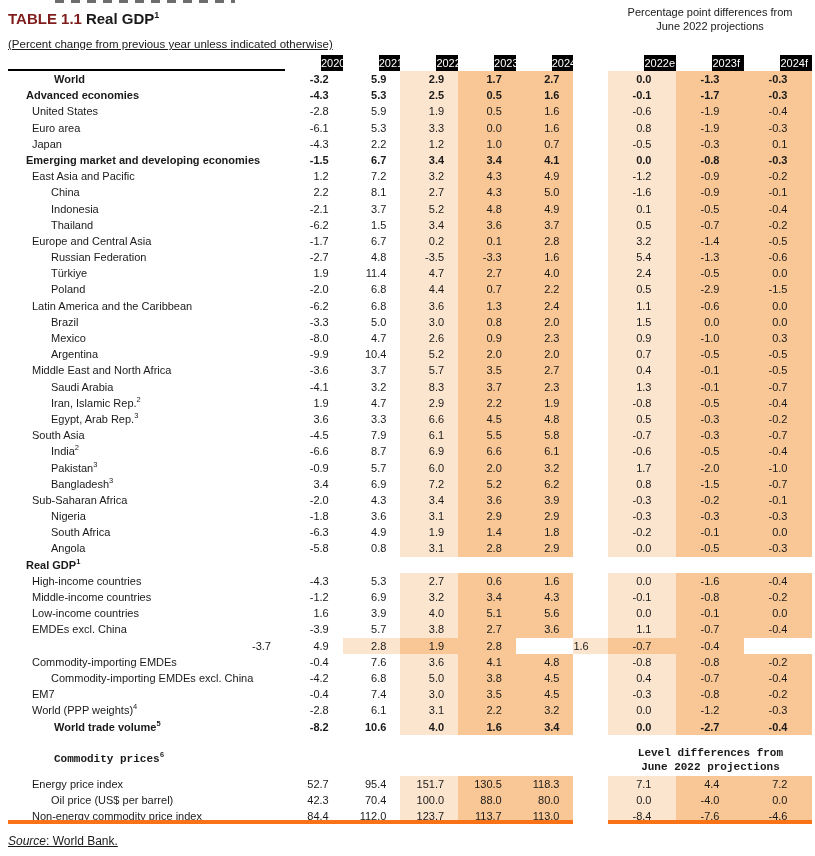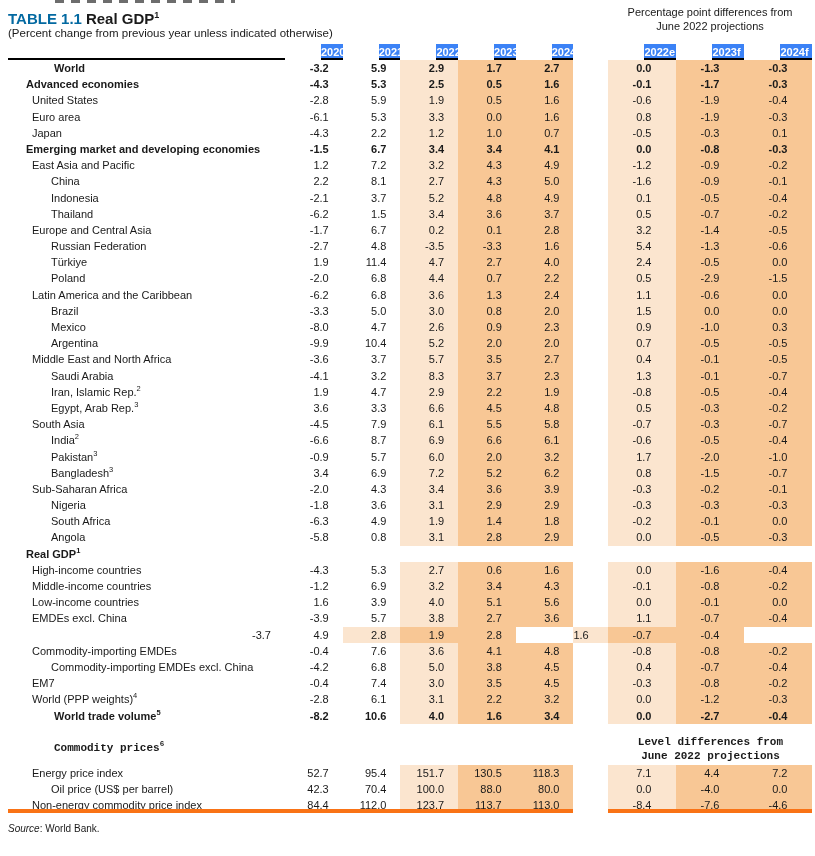--- a/index.html
+++ b/index.html
@@ -11,38 +11,38 @@
   }
   .page { position:relative; width:815px; height:856px; padding:5px 0 0 8px; }
 
   .crop-artifact {
     position:absolute; left:55px; top:0; width:180px; height:3px;
     background:repeating-linear-gradient(90deg,#3c3c3c 0 9px, transparent 9px 16px);
     opacity:.75;
   }
 
   .titlebar { height:20px; line-height:20px; font-size:15px; font-weight:bold; }
-  .t-blue { color:#0369a1; }
+  .t-blue { color:#7f1d1d; }
   .t-black { color:#1a1a1a; margin-left:4px; }
   .titlebar sup { font-size:9px; vertical-align:super; }
 
-  .subtitle { margin-top:1px; height:15px; line-height:15px; font-size:11.5px; }
+  .subtitle { margin-top:12px; height:15px; line-height:15px; font-size:11.5px;text-decoration:underline; }
 
   .right-head {
     position:absolute; left:596px; top:6px; width:228px;
     text-align:center; font-size:11px; line-height:13.5px;
   }
 
   .grid {
     display:grid;
     grid-template-columns:277px 57.7px 57.7px 57.7px 57.7px 57.7px 35px 68px 68px 68px;
   }
   .thead { margin-top:3px; height:16px; line-height:16px; }
   .thead .hd {
-    background:#3b82f6; color:#ffffff; font-weight:bold; font-size:11px;margin-left:36px;
+    background:#000000; color:#ffffff; font-weight:normal; font-size:11px;margin-left:36px;
   }
   .thead .cell { border-bottom:2px solid #000; }
   .thead .gapcell { border-bottom:none; background:transparent; }
 
   .row { height:16.2px; line-height:16.2px; font-size:11px; }
   .row.bold .cell { font-weight:bold; }
   .row.italic .label { font-style:italic; }
   .cell { overflow:hidden; white-space:nowrap; }
   .label { text-align:left; }
   .ind0 { padding-left:5px;margin-left:41px; }
@@ -57,21 +57,21 @@
 
   .tall-row { height:33px; margin-top:8px;font-family:Liberation Mono, monospace; }
   .tall-row .label { line-height:33px; }
   .level-note {
     grid-column:8 / span 3; text-align:center;
     font-size:11px; line-height:14px; padding-top:3px; font-weight:normal;
   }
   .last-row .cell { border-bottom:4px solid #f97316; }
   .last-row .gapcell { border-bottom:none; }
 
-  .source-line { margin-top:10px; font-size:10px; }
+  .source-line { margin-top:10px; font-size:12px;text-decoration:underline; }
   .source-line .src-prefix { font-style:italic; }
 </style>
 </head>
 <body>
 
 <div class="page">
   <div class="crop-artifact"></div>
 
   <div class="titlebar">
     <span class="t-blue">TABLE 1.1</span><span class="t-black"><span>Real GDP</span><sup>1</sup></span>

